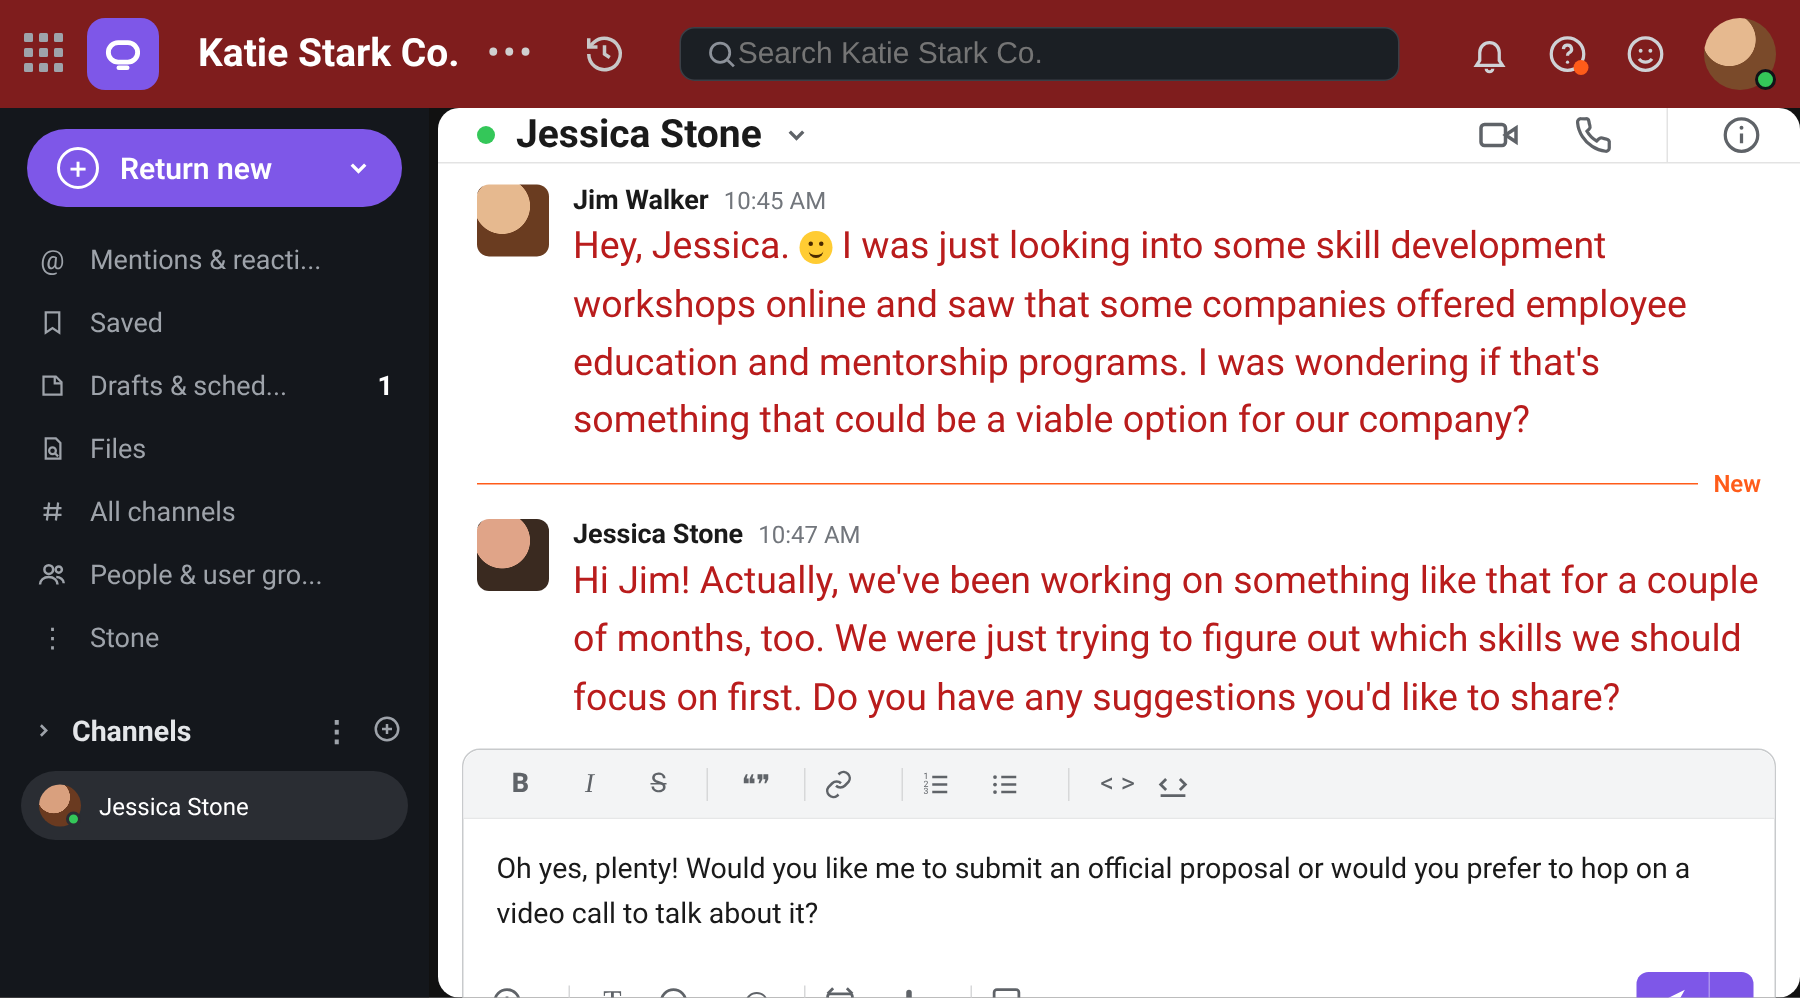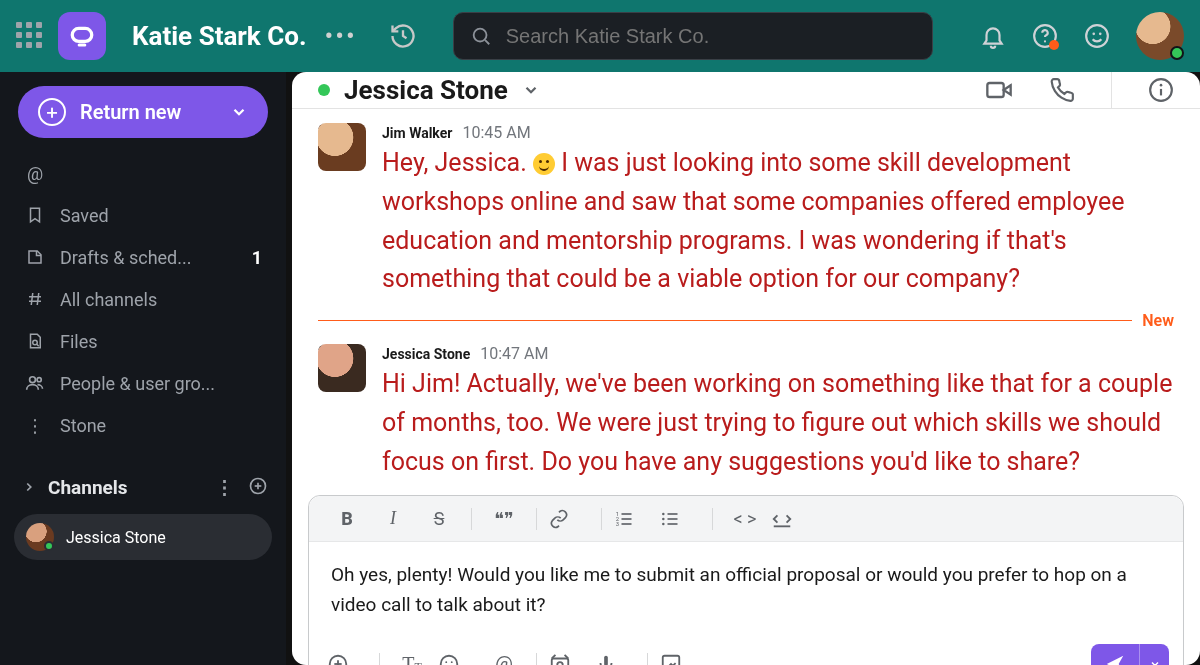--- a/index.html
+++ b/index.html
@@ -1,33 +1,33 @@
 <!DOCTYPE html>
 <html><head>
 <meta charset="utf-8">
 <style>
   * { box-sizing: border-box; margin: 0; padding: 0; }
   html, body { width: 1200px; height: 665px; overflow: hidden; font-family: -apple-system, BlinkMacSystemFont, "Segoe UI", Roboto, Arial, sans-serif; background: #111; color: #fff; }
   body { display: flex; flex-direction: column; }
 
   
   .topbar {
-    display: flex; align-items: center; height: 72px; background: #0f766e;
+    display: flex; align-items: center; height: 72px; background: #7f1d1d;
     padding: 0 16px; gap: 14px;
   }
   .apps-grid { width: 28px; height: 28px; display: grid; grid-template-columns: repeat(3,6px); grid-template-rows: repeat(3,6px); gap: 4px; cursor: pointer;}
   .apps-grid span { background: #9ea3aa; border-radius:1px;}
   .brand-logo { width: 48px; height: 48px; background: #7E57E8; border-radius: 12px; display:flex; align-items:center; justify-content:center; font-weight:900; color:#fff; font-size:26px; cursor:pointer;}
   .workspace-name { font-size: 26px; font-weight:700; margin-left: 12px;}
   .more-dots { font-size:26px; letter-spacing:2px; color:#d0d0d0; cursor:pointer; margin-left:4px;}
   .history-icn { color:#c8c8c8; cursor:pointer; margin-left:18px;}
   .searchbox {
-    flex:1; max-width:480px; margin-left:22px; height:48px;
+    flex:1; max-width:480px; margin-left:22px; height:36px;
     background:#1b1f24; border:1px solid #3a3f46; border-radius:10px;
-    display:flex; align-items:center; padding:0 16px; gap:14px; color:#8c9199; font-size:20px;
+    display:flex; align-items:center; padding:0 16px; color:#8c9199; font-size:20px;
   }
   .searchbox input { flex:1; background:transparent; border:none; outline:none; color:#c9ccd1; font-size:20px;}
   .top-actions { margin-left:auto; display:flex; align-items:center; gap:26px;}
   .topicnbtn { color:#cfd2d6; cursor:pointer; position:relative;}
   .orange-dot::after{content:"";position:absolute;bottom:-1px;right:-1px;width:10px;height:10px;background:#ff5c1a;border-radius:50%;}
   .avatar-lg { width:48px;height:48px;border-radius:50%; background: radial-gradient(circle at 35% 30%, #e6b98f 0 38%, #7a4a2a 39% 100%); position:relative; cursor:pointer;}
   .presence-dot{position:absolute;bottom:0;right:0;width:14px;height:14px;background:#34c759;border-radius:50%;border:2px solid #111418;}
 
   
   .body { flex:1; display:flex; min-height:0;}
@@ -57,21 +57,21 @@
   .chat-hdr{height:76px;border-bottom:1px solid #e3e3e3;display:flex;align-items:center;padding:0 26px;gap:14px;}
   .presence-green{width:12px;height:12px;background:#34c759;border-radius:50%;}
   .chat-title{font-size:26px;font-weight:700;}
   .chat-hdr .hdr-actions{margin-left:auto;display:flex;align-items:center;gap:36px;color:#5f6368;}
   .hdr-actions .sep{width:1px;height:36px;background:#e3e3e3;}
   .msg{display:flex;padding:14px 26px 0;gap:16px;}
   .msg .av{width:48px;height:48px;border-radius:8px;flex-shrink:0;background:radial-gradient(circle at 35% 30%,#e6b98f 0 40%,#6a3c20 41% 100%);}
   .msg .av.j2{background:radial-gradient(circle at 35% 30%,#e0a488 0 40%,#3a2a20 41% 100%);}
   .msg .mbody{flex:1;min-width:0;}
   .msg .mhead{display:flex;align-items:baseline;gap:10px;}
-  .msg .mname{font-weight:700;font-size:14px;}
+  .msg .mname{font-weight:700;font-size:18px;}
   .msg .mtime{color:#72767c;font-size:16px;}
   .msg .mtext{font-size:25px;line-height:1.55;color:#b91c1c;margin-top:2px;}
   .emoji{display:inline-block;width:22px;height:22px;background:#ffcc33;border-radius:50%;vertical-align:-4px;position:relative;}
   .emoji::before,.emoji::after{content:"";position:absolute;background:#4a2a00;}
   .emoji::before{width:3px;height:3px;border-radius:50%;top:7px;left:6px;box-shadow:7px 0 0 #4a2a00;}
   .emoji::after{width:10px;height:5px;border-bottom:2px solid #4a2a00;border-radius:0 0 8px 8px;top:11px;left:6px;background:transparent;}
   .new-sep{display:flex;align-items:center;margin:12px 26px 0;gap:10px;}
   .new-sep .line{flex:1;height:1px;background:#ff5c1a;}
   .new-sep .lbl{color:#ff5c1a;font-weight:600;font-size:16px;}
 
@@ -164,59 +164,60 @@
     <div class="create-new">
       <div class="plus-circ">＋</div>
       <span>Return new</span>
       <svg class="chev" width="18" height="18" viewBox="0 0 24 24" stroke="#fff" stroke-width="3" fill="none">
           <polyline points="6 9 12 15 18 9"></polyline>
         </svg>
     </div>
 
     <div class="nav-item">
       <span class="ico">@</span>
+      <span class="label">Mentions &amp; reacti...</span>
     </div>
     <div class="nav-item">
       <span class="ico">
           <svg width="18" height="18" viewBox="0 0 24 24" fill="none" stroke="currentColor" stroke-width="2">
             <path d="M6 3h12v18l-6-4-6 4z"></path>
           </svg>
         </span>
       <span class="label">Saved</span>
     </div>
     <div class="nav-item">
       <span class="ico">
           <svg width="18" height="18" viewBox="0 0 24 24" fill="none" stroke="currentColor" stroke-width="2">
             <path d="M4 4h11l5 5v11H4z"></path>
             <path d="M14 4v6h6"></path>
           </svg>
         </span>
       <span class="label">Drafts &amp; sched...</span>
       <span class="badge">1</span>
+    </div>
+    <div class="nav-item">
+      <span class="ico">
+          <svg width="18" height="18" viewBox="0 0 24 24" fill="none" stroke="currentColor" stroke-width="2">
+            <path d="M6 3h9l4 4v14H6z"></path>
+            <circle cx="12" cy="14" r="3"></circle>
+            <line x1="14.2" y1="16.2" x2="17" y2="19"></line>
+          </svg>
+        </span>
+      <span class="label">Files</span>
     </div>
     <div class="nav-item">
       <span class="ico">
           <svg width="18" height="18" viewBox="0 0 24 24" fill="none" stroke="currentColor" stroke-width="2">
             <line x1="4" y1="9" x2="20" y2="9"></line>
             <line x1="4" y1="15" x2="20" y2="15"></line>
             <line x1="9" y1="4" x2="7" y2="20"></line>
             <line x1="17" y1="4" x2="15" y2="20"></line>
           </svg>
         </span>
       <span class="label">All channels</span>
-    </div>
-    <div class="nav-item">
-      <span class="ico">
-          <svg width="18" height="18" viewBox="0 0 24 24" fill="none" stroke="currentColor" stroke-width="2">
-            <path d="M6 3h9l4 4v14H6z"></path>
-            <circle cx="12" cy="14" r="3"></circle>
-            <line x1="14.2" y1="16.2" x2="17" y2="19"></line>
-          </svg>
-        </span>
-      <span class="label">Files</span>
     </div>
     <div class="nav-item">
       <span class="ico">
           <svg width="20" height="20" viewBox="0 0 24 24" fill="none" stroke="currentColor" stroke-width="2">
             <circle cx="9" cy="8" r="3.5"></circle>
             <path d="M2 20c0-3.5 3-6 7-6s7 2.5 7 6"></path>
             <circle cx="17" cy="8" r="2.5"></circle>
             <path d="M15 14c3 0 6 2 6 5"></path>
           </svg>
         </span>

